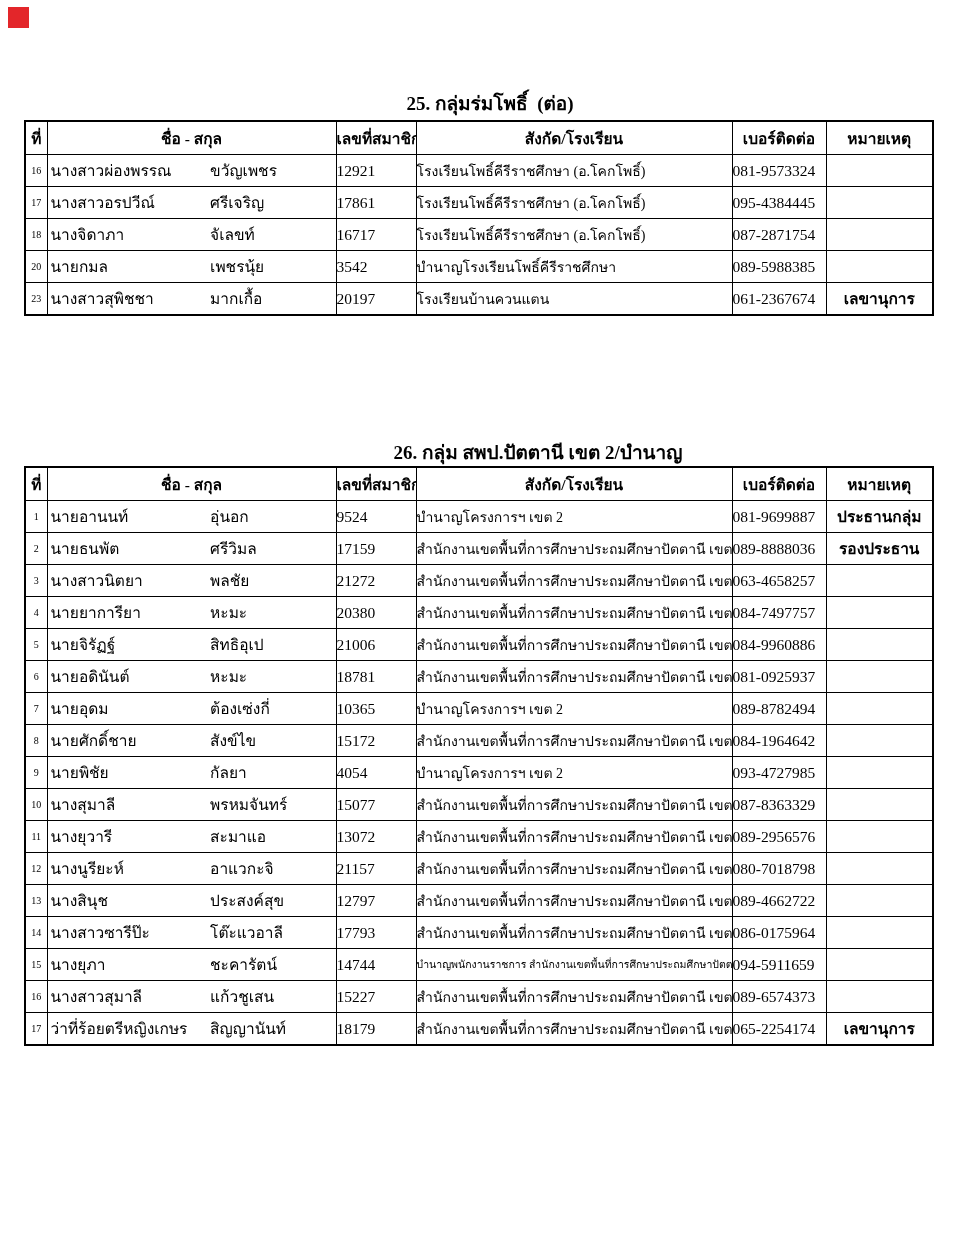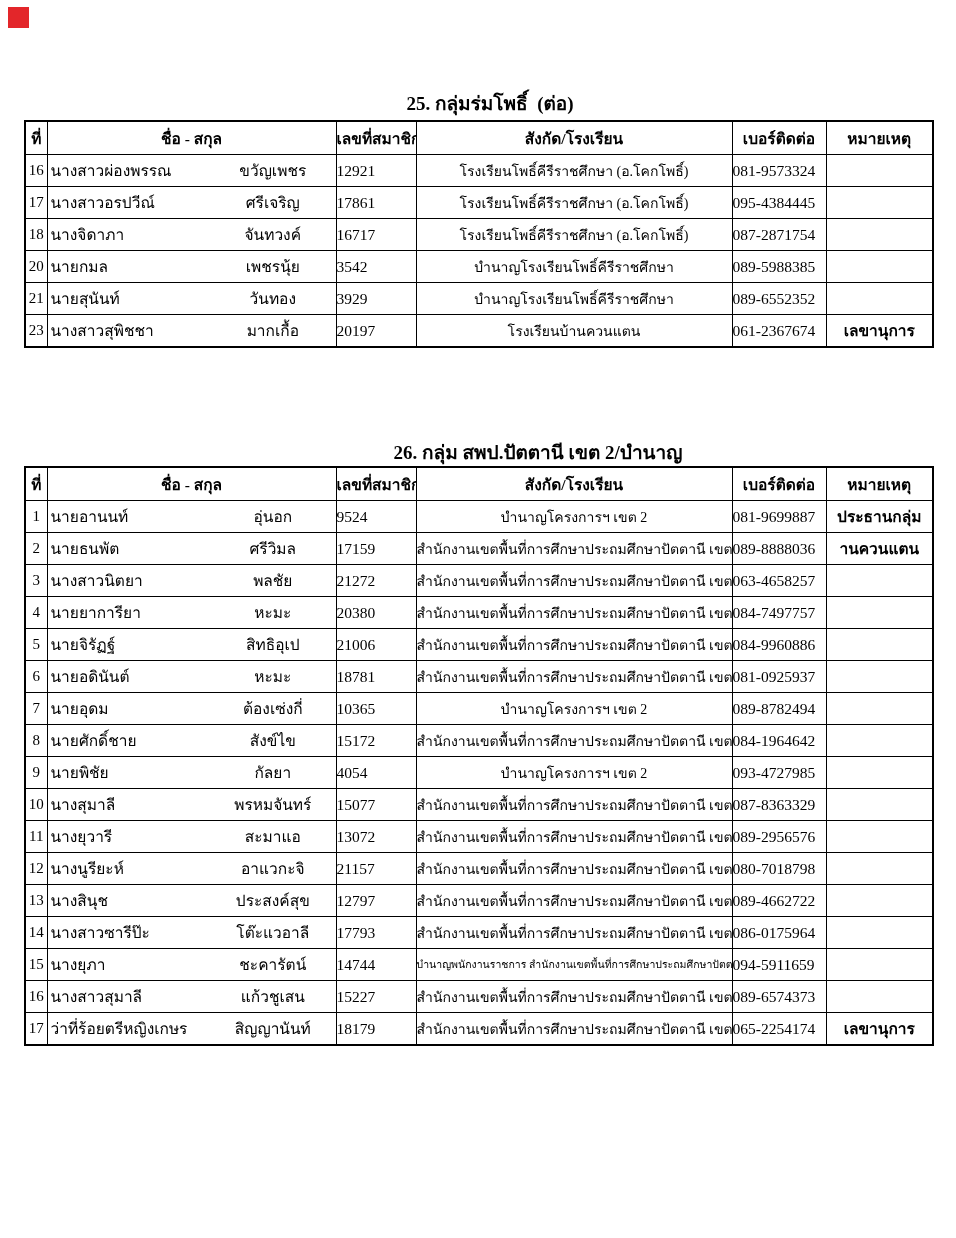--- a/index.html
+++ b/index.html
@@ -26,27 +26,27 @@
     overflow:hidden;white-space:nowrap;vertical-align:middle;
   }
   .member-table th{font-size:15.5px;font-weight:bold;text-align:center;height:32px;}
   .member-table td{font-size:15.5px;}
   col.c-no{width:22px;}
   col.c-name{width:289px;}
   col.c-member{width:80px;}
   col.c-org{width:316px;}
   col.c-phone{width:94px;}
   col.c-note{width:107px;}
-  td.no-cell{text-align:center;font-size:15px;margin-top:22px;}
+  td.no-cell{text-align:center;font-size:10px;margin-top:22px;}
   td.name-cell{padding-left:3px;}
   .name-wrap{display:flex;align-items:center;}
   .name-first{flex:0 0 56%;overflow:hidden;}
-  .name-last{flex:1;overflow:hidden;text-align:center;}
+  .name-last{flex:1;overflow:hidden;}
   td.member-cell,td.phone-cell{text-align:left;}
-  td.org-cell{text-align:center;font-size:14px;}
+  td.org-cell{font-size:14px;}
   td.org-cell.small{font-size:10.5px;}
   td.note-cell{text-align:center;font-weight:bold;}
 </style>
 </head>
 <body>
 
 <div class="page-marker" style="background: rgb(227, 38, 42);"></div>
 
 <div class="doc-title" id="title-1">25. กลุ่มร่มโพธิ์  (ต่อ)</div>
 
@@ -94,52 +94,39 @@
         <td class="member-cell">17861</td>
         <td class="org-cell">โรงเรียนโพธิ์คีรีราชศึกษา (อ.โคกโพธิ์)</td>
         <td class="phone-cell">095-4384445</td>
         <td class="note-cell"></td>
       </tr>
       <tr>
         <td class="no-cell">18</td>
         <td class="name-cell">
           <div class="name-wrap">
             <span class="name-first">นางจิดาภา</span>
-            <span class="name-last">จันทวงค์</span>
+            <span class="name-last">จัเลขท์</span>
           </div>
         </td>
         <td class="member-cell">16717</td>
         <td class="org-cell">โรงเรียนโพธิ์คีรีราชศึกษา (อ.โคกโพธิ์)</td>
         <td class="phone-cell">087-2871754</td>
         <td class="note-cell"></td>
       </tr>
       <tr>
         <td class="no-cell">20</td>
         <td class="name-cell">
           <div class="name-wrap">
             <span class="name-first">นายกมล</span>
             <span class="name-last">เพชรนุ้ย</span>
           </div>
         </td>
         <td class="member-cell">3542</td>
         <td class="org-cell">บำนาญโรงเรียนโพธิ์คีรีราชศึกษา</td>
         <td class="phone-cell">089-5988385</td>
-        <td class="note-cell"></td>
-      </tr>
-      <tr>
-        <td class="no-cell">21</td>
-        <td class="name-cell">
-          <div class="name-wrap">
-            <span class="name-first">นายสุนันท์</span>
-            <span class="name-last">วันทอง</span>
-          </div>
-        </td>
-        <td class="member-cell">3929</td>
-        <td class="org-cell">บำนาญโรงเรียนโพธิ์คีรีราชศึกษา</td>
-        <td class="phone-cell">089-6552352</td>
         <td class="note-cell"></td>
       </tr>
       <tr>
         <td class="no-cell">23</td>
         <td class="name-cell">
           <div class="name-wrap">
             <span class="name-first">นางสาวสุพิชชา</span>
             <span class="name-last">มากเกื้อ</span>
           </div>
         </td>
@@ -190,21 +177,21 @@
         <td class="no-cell">2</td>
         <td class="name-cell">
           <div class="name-wrap">
             <span class="name-first">นายธนพัต</span>
             <span class="name-last">ศรีวิมล</span>
           </div>
         </td>
         <td class="member-cell">17159</td>
         <td class="org-cell">สำนักงานเขตพื้นที่การศึกษาประถมศึกษาปัตตานี เขต 2</td>
         <td class="phone-cell">089-8888036</td>
-        <td class="note-cell">านควนแตน</td>
+        <td class="note-cell">รองประธาน</td>
       </tr>
       <tr>
         <td class="no-cell">3</td>
         <td class="name-cell">
           <div class="name-wrap">
             <span class="name-first">นางสาวนิตยา</span>
             <span class="name-last">พลชัย</span>
           </div>
         </td>
         <td class="member-cell">21272</td>

